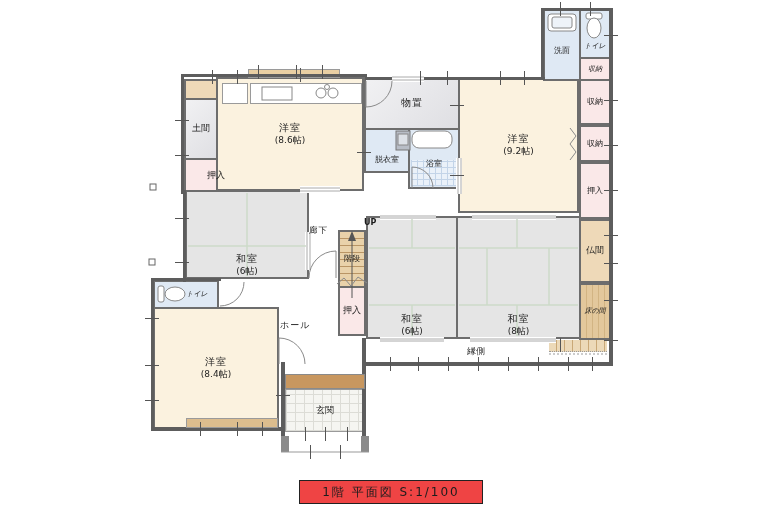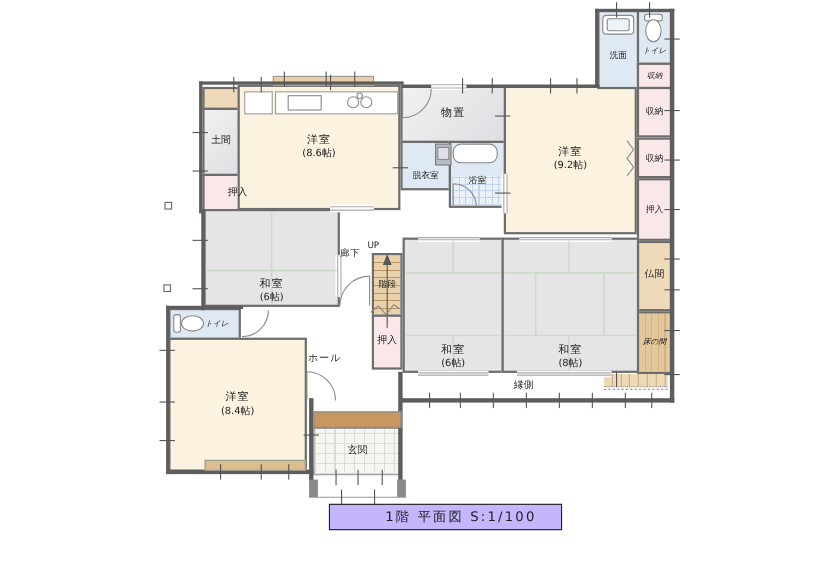--- a/index.html
+++ b/index.html
@@ -25,21 +25,21 @@
   .rlabel{position:relative;z-index:60;text-align:center;line-height:1.25;font-size:10px;letter-spacing:1px;color:#1c1c1c;white-space:nowrap;}
   .rlabel .size{display:block;font-size:9px;letter-spacing:0;}
   .s9 .rlabel{font-size:9px;letter-spacing:0;}
   .s8 .rlabel{font-size:8px;letter-spacing:0;}
   .s7 .rlabel{font-size:7px;letter-spacing:0;font-style:italic;}
   .wall{position:absolute;background:#5d5d5d;z-index:5;}
   .fixt{position:absolute;box-sizing:border-box;z-index:10;}
   .floatlabel{position:absolute;z-index:60;font-size:9px;letter-spacing:1px;white-space:nowrap;color:#1c1c1c;}
   #svg-overlay{position:absolute;left:0;top:0;z-index:30;pointer-events:none;}
   .tick{position:absolute;background:#555;z-index:45;}
-  #title-box{position:absolute;left:299px;top:458px;width:182px;height:22px;border:1.5px solid #222;background:#c4b5fd;display:flex;align-items:center;justify-content:center;z-index:70;padding-left:28px;}
+  #title-box{position:absolute;left:299px;top:480px;width:182px;height:22px;border:1.5px solid #222;background:#ef4444;display:flex;align-items:center;justify-content:center;z-index:70;}
   #title-box span{font-size:12px;letter-spacing:2px;}
 </style>
 </head>
 <body>
 
 <div id="stage">
 
   <div class="fixt" style="left:248px;top:69px;width:92px;height:9px;background:#e9cfa3;border:1px solid #9a9a9a;z-index:4;"></div>
 
   <div class="room tan" style="left:184px;top:79px;width:34px;height:21px;"></div>
@@ -152,21 +152,21 @@
 
   <div class="room nofill s9" style="left:366px;top:340px;width:240px;height:23px;">
     <div class="rlabel" style="margin-right:20px;"><span>縁側</span></div>
   </div>
   <div class="fixt stepbg" style="left:549px;top:340px;width:58px;height:12px;"></div>
 
   <div class="fixt" style="left:222px;top:83px;width:26px;height:21px;background:#fff;border:1px solid #9a9a9a;"></div>
   <div class="fixt" style="left:250px;top:83px;width:112px;height:21px;background:#fff;border:1px solid #9a9a9a;"></div>
 
   <div class="floatlabel s8" style="left:309px;top:225px;font-size:8.5px;"><span>廊下</span></div>
-  <div class="floatlabel" style="left:334px;top:218px;font-size:8px;letter-spacing:0;"><span>UP</span></div>
+  <div class="floatlabel" style="left:364px;top:218px;font-size:8px;letter-spacing:0;font-weight:bold;"><span>UP</span></div>
   <div class="floatlabel" style="left:280px;top:319px;"><span>ホール</span></div>
 
   <div class="wall" style="left:181px;top:74px;width:186px;height:3px;"></div>
   <div class="wall" style="left:365px;top:77px;width:180px;height:3px;"></div>
   <div class="wall" style="left:541px;top:8px;width:72px;height:3px;"></div>
   <div class="wall" style="left:541px;top:8px;width:3px;height:72px;"></div>
   <div class="wall" style="left:609px;top:8px;width:4px;height:358px;"></div>
   <div class="wall" style="left:365px;top:362px;width:248px;height:4px;"></div>
   <div class="wall" style="left:181px;top:74px;width:3px;height:120px;"></div>
   <div class="wall" style="left:183px;top:190px;width:3px;height:92px;"></div>

